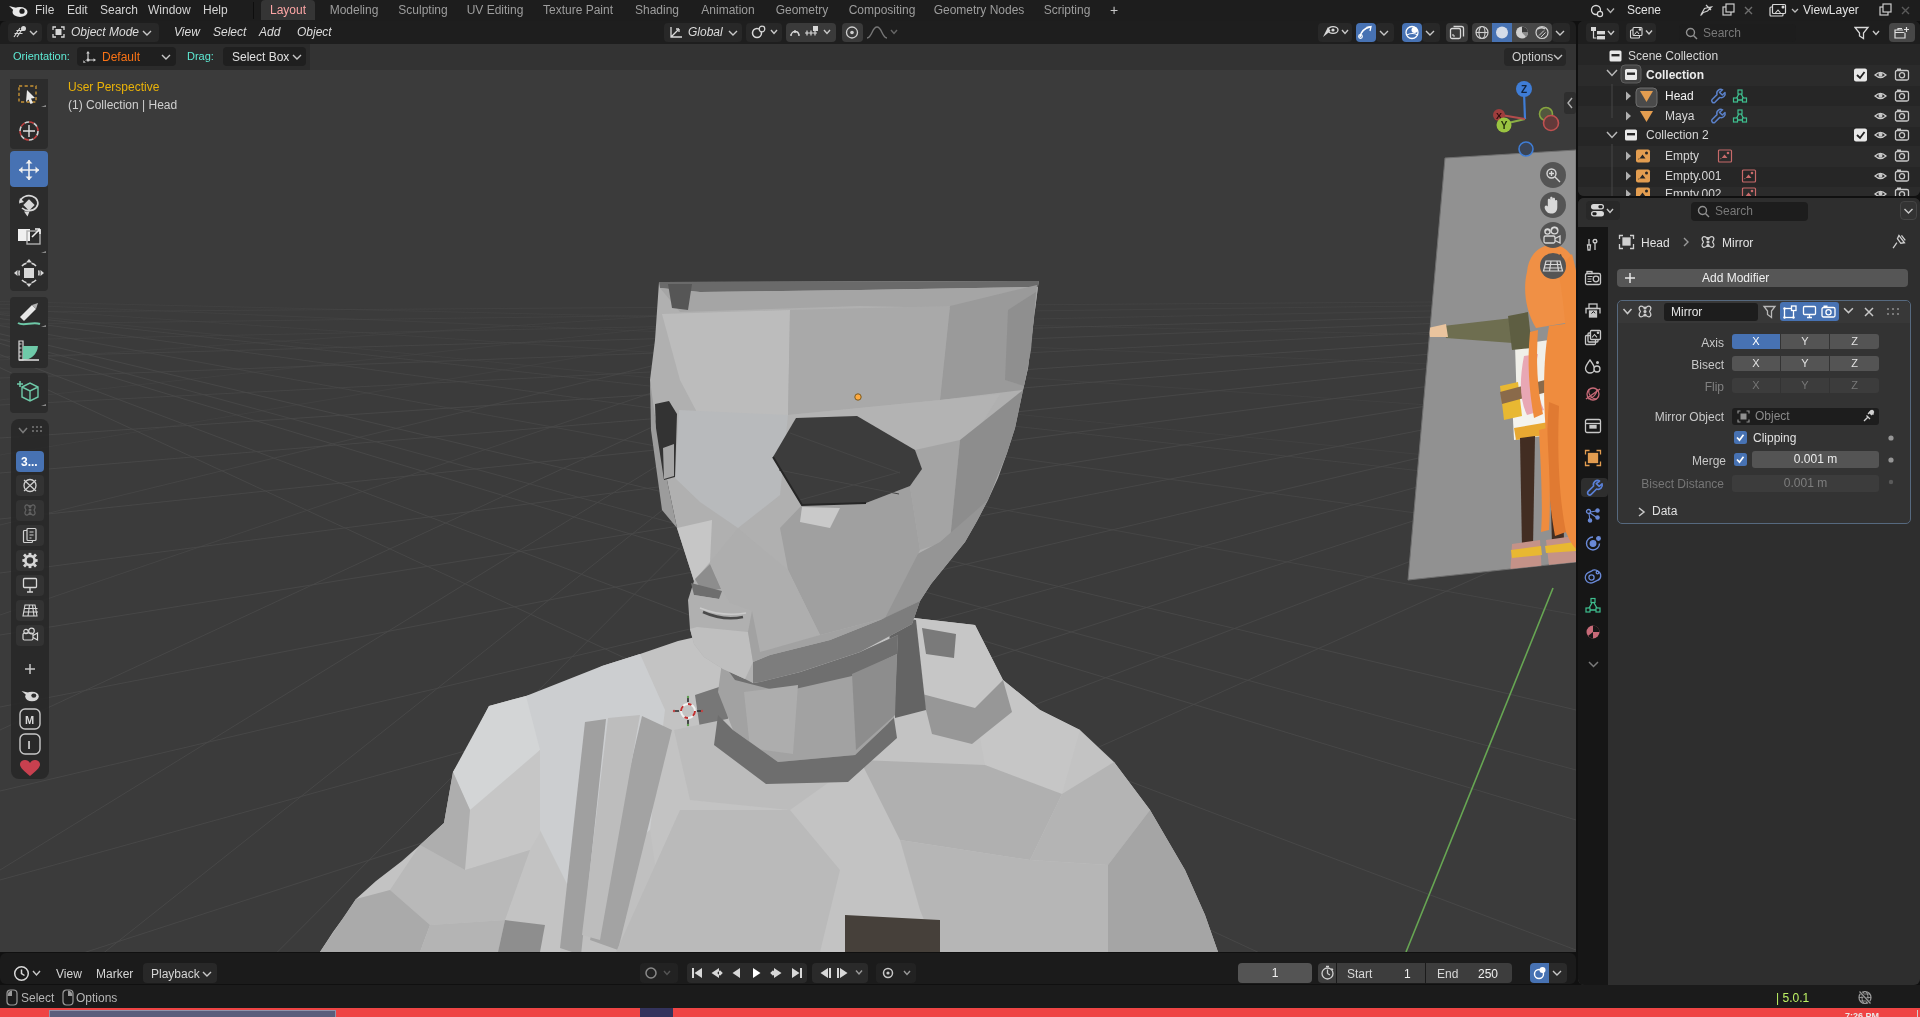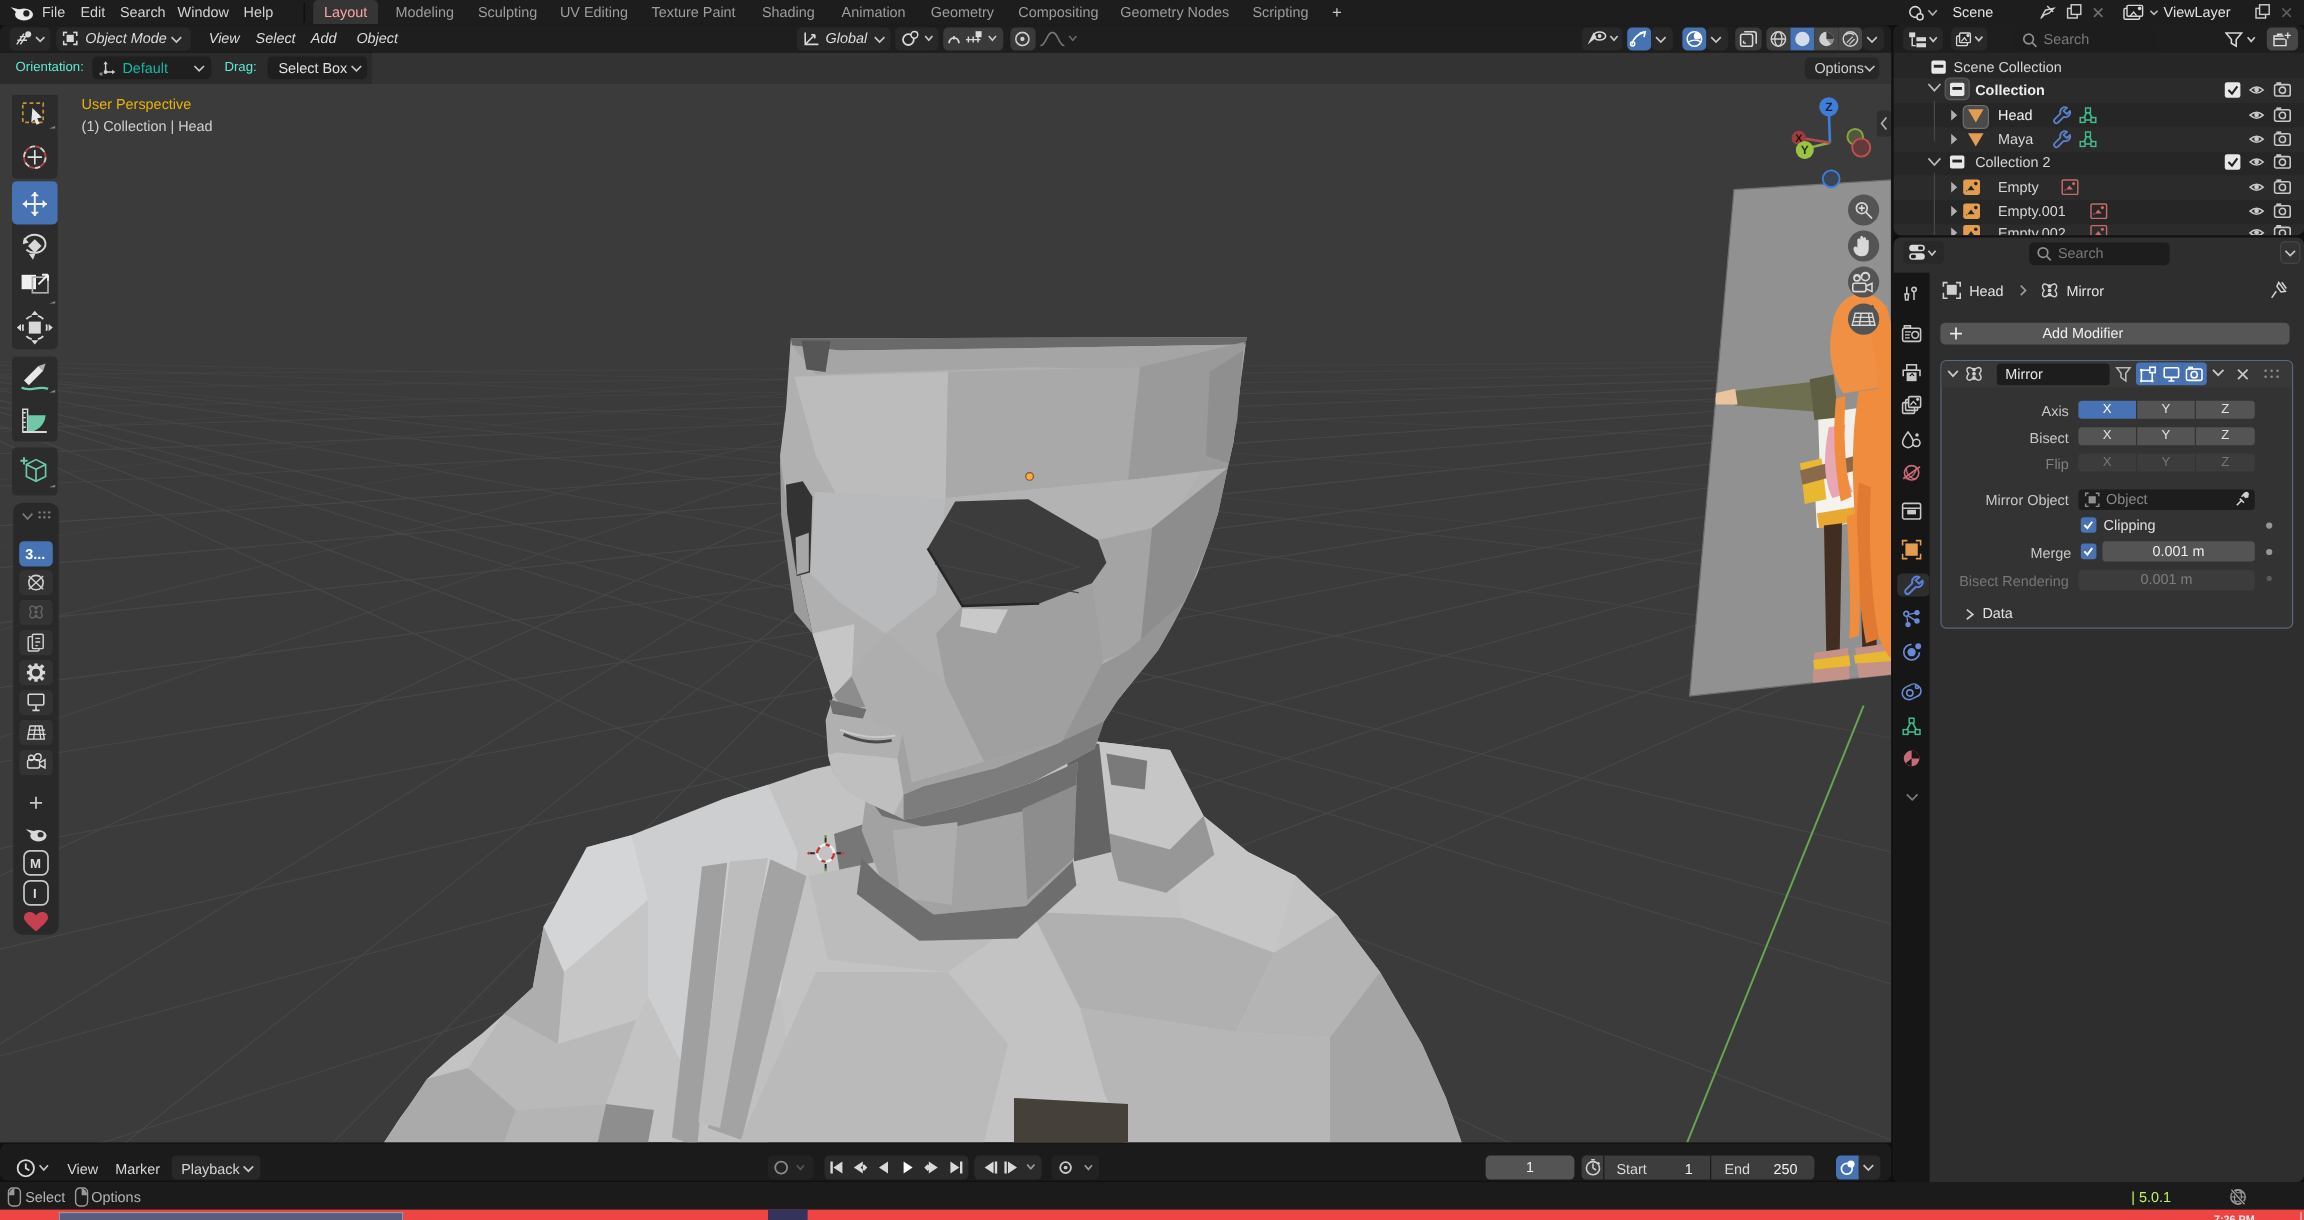--- a/index.html
+++ b/index.html
@@ -605,21 +605,21 @@
       <div class="lighter"></div>
     <span class="txt" style="left:13px">Orientation:</span>
     <div class="dd" style="left:77px;top:3px;width:99px;height:19px"></div>
     <svg class="abs" style="left:82px;top:6px" width="15" height="14" viewBox="0 0 15 14">
       <path d="M6 3 v7 M6 10 h6" stroke="#d0d0d0" stroke-width="1.2" fill="none"></path>
       <path d="M6 1 l-1.8 2.5 h3.6 Z" fill="#d0d0d0"></path>
       <path d="M14 10 l-2.5 -1.8 v3.6 Z" fill="#d0d0d0"></path>
       <circle cx="6" cy="10" r="1.6" fill="#d0d0d0"></circle>
       <path d="M1.5 12.5 l2 -2 M1.5 12.5 h2 M1.5 12.5 v-2" stroke="#909090" stroke-width="1" fill="none"></path>
     </svg>
-    <span class="abs" style="left:102px;top:6px;color:#14b8a6;font-size:12px">Default</span>
+    <span class="abs" style="left:102px;top:6px;color:#f97316;font-size:12px">Default</span>
     <svg class="abs" style="left:161px;top:10px" width="10" height="7" viewBox="0 0 10 7">
         <path d="M1 1 l4 4 l4 -4" stroke="#c8c8c8" stroke-width="1.4" fill="none"></path>
       </svg>
     <span class="txt" style="left:187px">Drag:</span>
     <div class="dd" style="left:223px;top:3px;width:83px;height:19px"></div>
     <span class="abs" style="left:232px;top:6px;color:#e0e0e0;font-size:12px">Select Box</span>
     <svg class="abs" style="left:292px;top:10px" width="10" height="7" viewBox="0 0 10 7">
         <path d="M1 1 l4 4 l4 -4" stroke="#c8c8c8" stroke-width="1.4" fill="none"></path>
       </svg>
     <div class="dd" style="left:1504px;top:4px;width:62px;height:18px;background:#272727"></div>
@@ -1111,21 +1111,21 @@
     <svg class="abs" style="left:157px;top:234px" width="11" height="11" viewBox="0 0 11 11">
         <path d="M2 5.5 l2.5 2.7 l4 -5.4" stroke="#fff" stroke-width="1.7" fill="none"></path>
       </svg>
     <span class="abs" style="left:175px;top:233px;color:#e0e0e0;font-size:12px">Clipping</span>
     <span class="lbl" style="left:68px;top:256px;width:80px">Merge</span>
     <div class="abs" style="left:156px;top:255px;width:13px;height:13px;background:#4772b3;border-radius:2.5px"></div>
     <svg class="abs" style="left:157px;top:256px" width="11" height="11" viewBox="0 0 11 11">
         <path d="M2 5.5 l2.5 2.7 l4 -5.4" stroke="#fff" stroke-width="1.7" fill="none"></path>
       </svg>
     <div class="abs" style="left:174px;top:253px;width:127px;height:17px;background:#545454;border-radius:3px;text-align:center;line-height:17px;color:#ececec;font-size:12px">0.001 m</div>
-    <span class="lbl" style="left:46px;top:279px;width:100px;color:#767676">Bisect Rendering</span>
+    <span class="lbl" style="left:46px;top:279px;width:100px;color:#767676">Bisect Distance</span>
     <div class="abs" style="left:154px;top:277px;width:147px;height:17px;background:#3c3c3c;border-radius:3px;text-align:center;line-height:17px;color:#7e7e7e;font-size:12px">0.001 m</div>
     <svg class="abs" style="left:58px;top:308px" width="10" height="12" viewBox="0 0 10 12">
         <path d="M3 2 l5 4 l-5 4" stroke="#c8c8c8" stroke-width="1.5" fill="none"></path>
       </svg>
     <span class="abs" style="left:74px;top:306px;color:#e0e0e0;font-size:12px">Data</span>
     <svg class="abs" style="left:308px;top:236px" width="10" height="60" viewBox="0 0 10 60">
       <circle cx="5" cy="4" r="2.6" fill="#969696"></circle>
       <circle cx="5" cy="26" r="2.6" fill="#969696"></circle>
       <circle cx="5" cy="48" r="2.2" fill="#5a5a5a"></circle>
     </svg>

